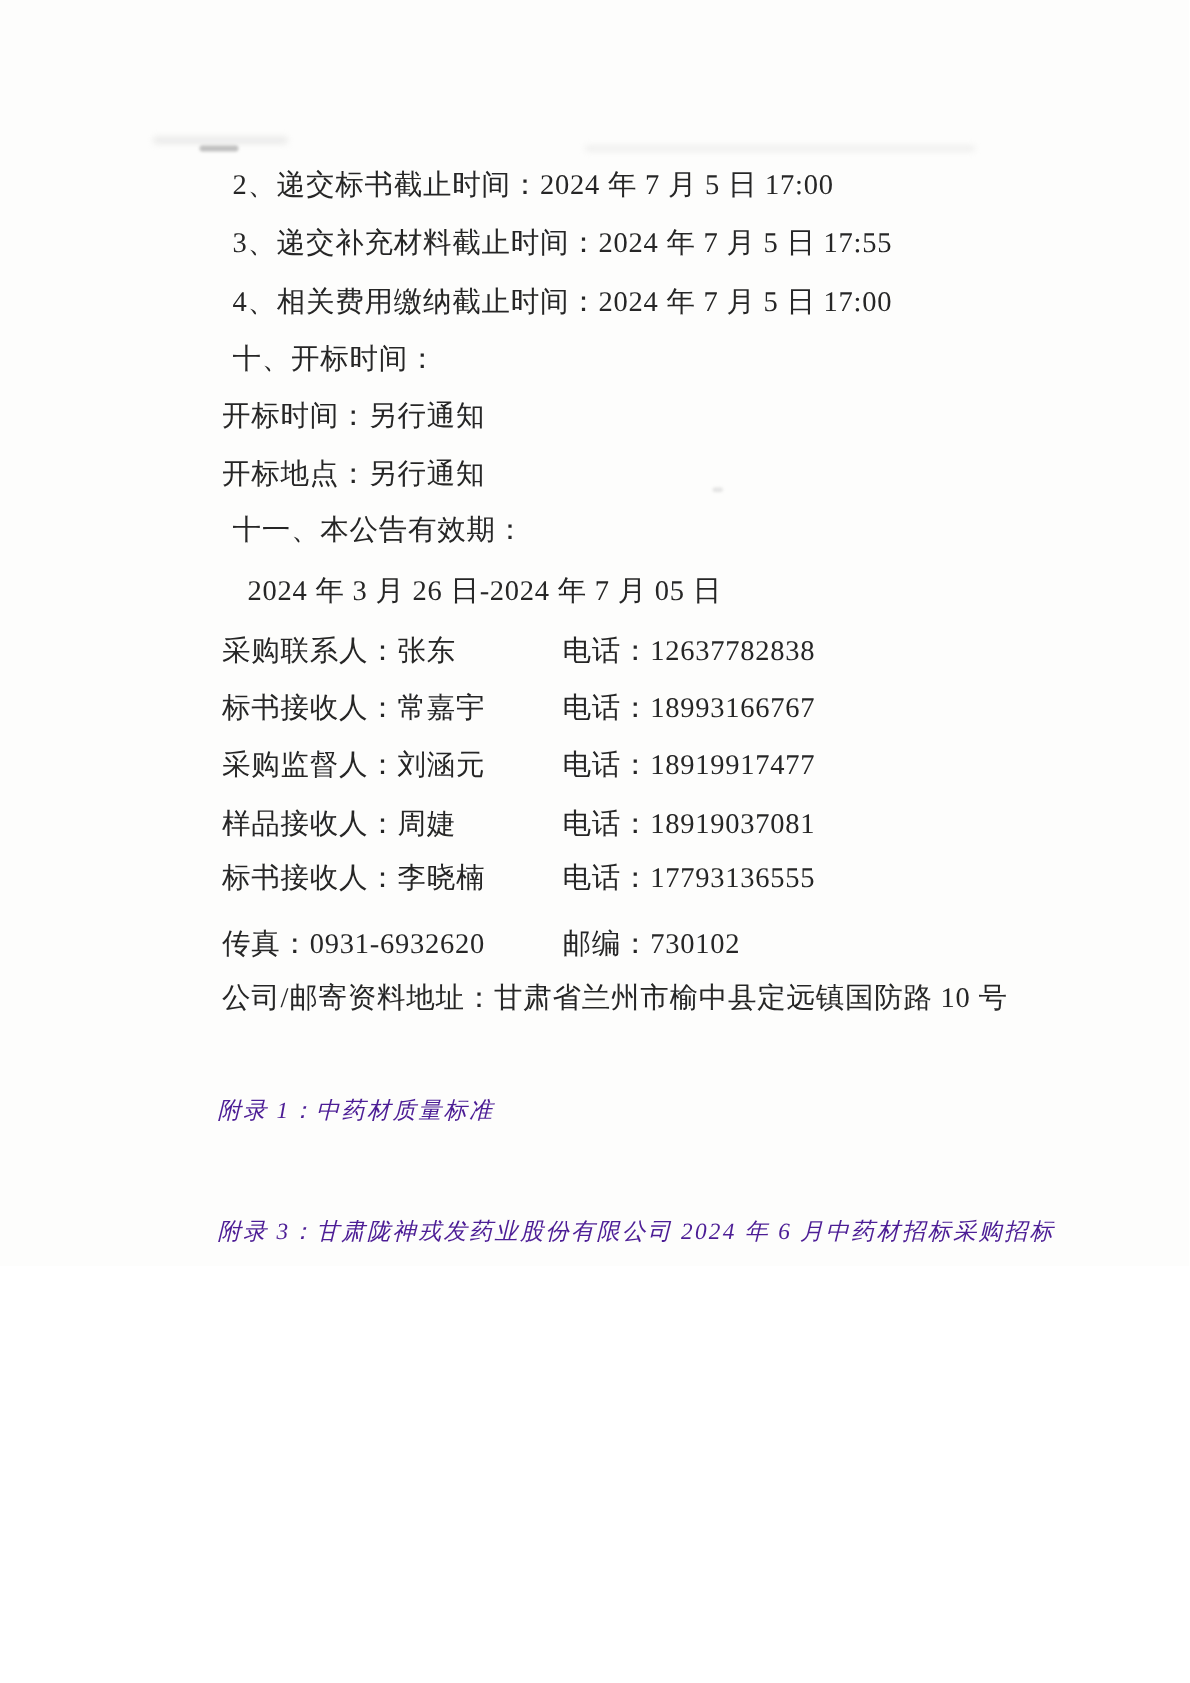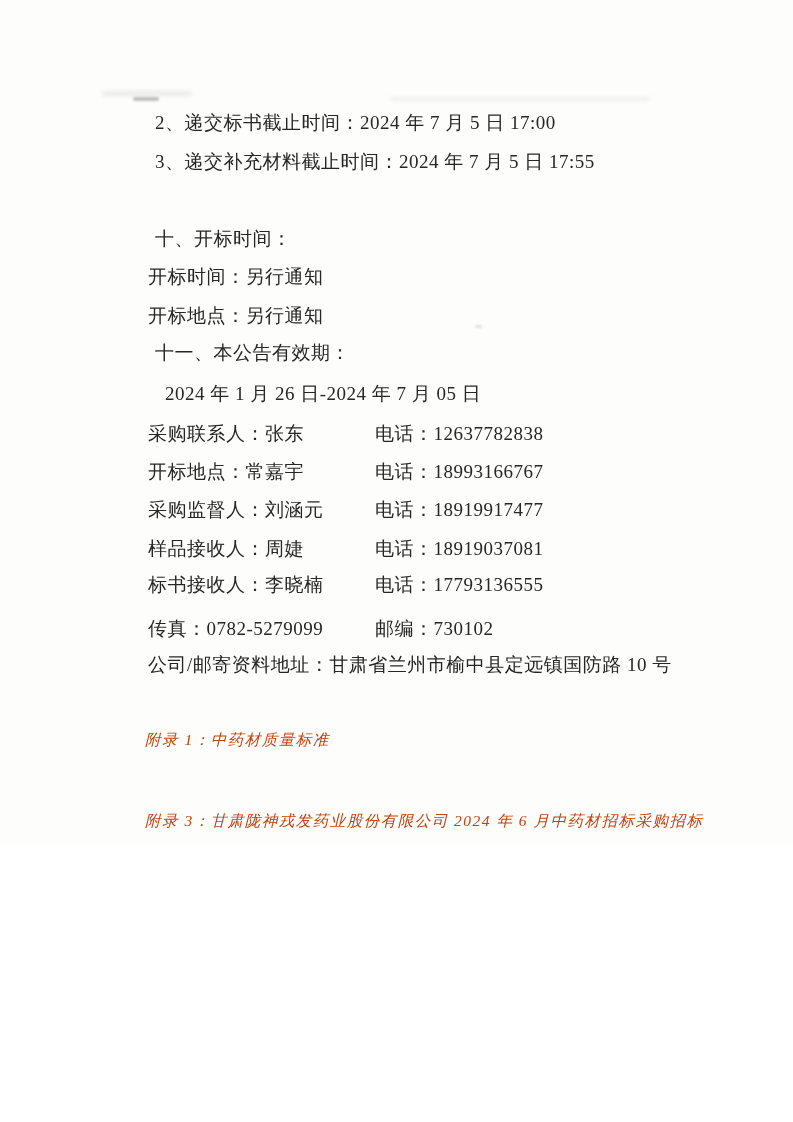--- a/index.html
+++ b/index.html
@@ -32,21 +32,21 @@
     letter-spacing: 0.5px;
     white-space: nowrap;
   }
   .appendix {
     position: absolute;
     left: 145px;
     font-size: 15.5px;
     font-style: italic;
     letter-spacing: 1.5px;
     white-space: nowrap;
-    color: #c2410c;
+    color: #4c1d95;
   }
   .appendix-cont { left: 117px; font-weight: bold; }
   .company-line {
     position: absolute;
     left: 411px;
     top: 915px;
     font-size: 20px;
     letter-spacing: 0.5px;
     white-space: nowrap;
     color: #1f1f1f;
@@ -87,51 +87,52 @@
 
 <div class="page">
 
   <div class="smudge smudge-1"></div>
   <div class="smudge smudge-2"></div>
   <div class="smudge smudge-3"></div>
   <div class="smudge smudge-4"></div>
 
   <div class="line numbered" style="top:110px">2、递交标书截止时间：2024 年 7 月 5 日 17:00</div>
   <div class="line numbered" style="top:149px">3、递交补充材料截止时间：2024 年 7 月 5 日 17:55</div>
+  <div class="line numbered" style="top:188px">4、相关费用缴纳截止时间：2024 年 7 月 5 日 17:00</div>
 
   <div class="line numbered" style="top:226px">十、开标时间：</div>
   <div class="line" style="top:303px">开标地点：另行通知</div>
   <div class="line" style="top:264px">开标时间：另行通知</div>
 
   <div class="line numbered" style="top:340px">十一、本公告有效期：</div>
-  <div class="line validity" style="top:381px">2024 年 1 月 26 日-2024 年 7 月 05 日</div>
+  <div class="line validity" style="top:381px">2024 年 3 月 26 日-2024 年 7 月 05 日</div>
 
   <div>
     <span class="line" style="top:421px">采购联系人：张东</span>
     <span class="col-right" style="top:421px">电话：12637782838</span>
   </div>
   <div>
-    <span class="line" style="top:459px">开标地点：常嘉宇</span>
+    <span class="line" style="top:459px">标书接收人：常嘉宇</span>
     <span class="col-right" style="top:459px">电话：18993166767</span>
   </div>
   <div>
     <span class="line" style="top:497px">采购监督人：刘涵元</span>
     <span class="col-right" style="top:497px">电话：18919917477</span>
   </div>
   <div>
     <span class="line" style="top:536px">样品接收人：周婕</span>
     <span class="col-right" style="top:536px">电话：18919037081</span>
   </div>
   <div>
     <span class="line" style="top:572px">标书接收人：李晓楠</span>
     <span class="col-right" style="top:572px">电话：17793136555</span>
   </div>
 
   <div>
-    <span class="line" style="top:616px">传真：0782-5279099</span>
+    <span class="line" style="top:616px">传真：0931-6932620</span>
     <span class="col-right" style="top:616px">邮编：730102</span>
   </div>
 
   <div class="line" style="top:652px">公司/邮寄资料地址：甘肃省兰州市榆中县定远镇国防路 10 号</div>
 
   <div class="appendix" style="top:730px">附录 1：中药材质量标准</div>
   <div class="appendix" style="top:811px">附录 3：甘肃陇神戎发药业股份有限公司 2024 年 6 月中药材招标采购招标</div>
   <div class="appendix appendix-cont" style="top:849px">文件</div>
 
   <div class="company-line">甘肃陇神戎发药业股份有限公司</div>

